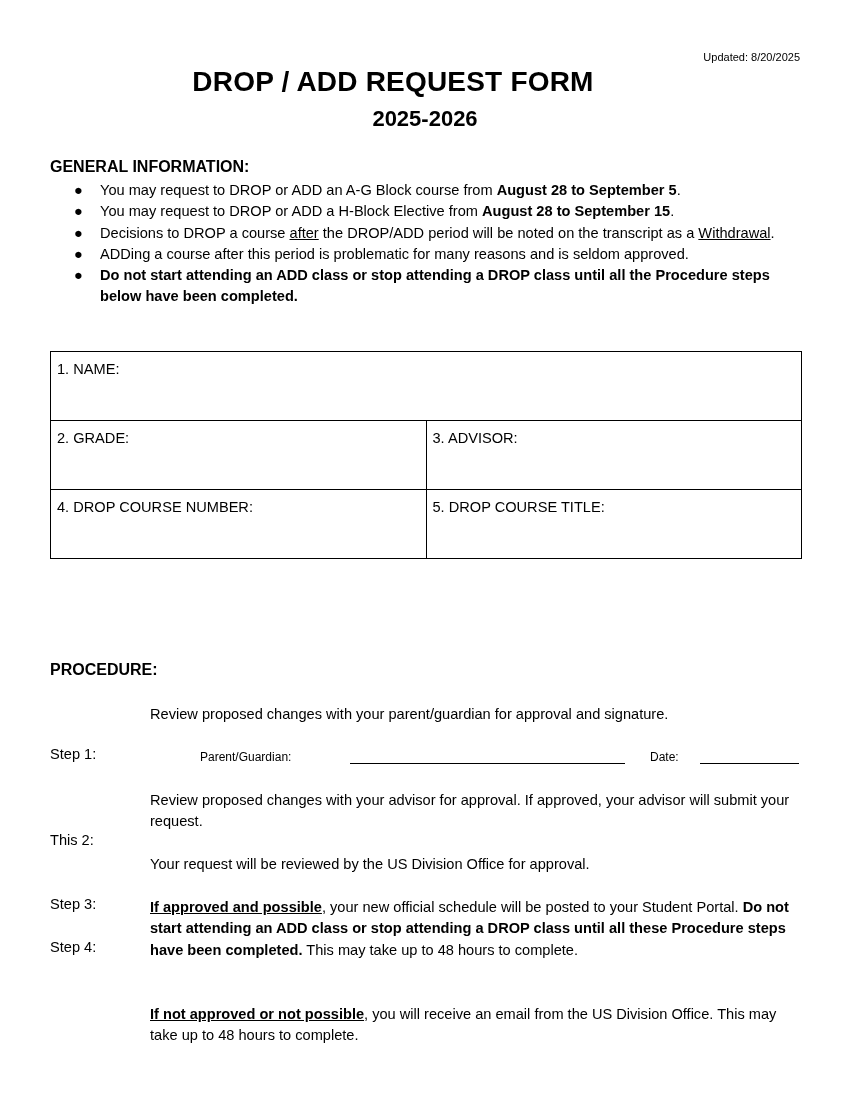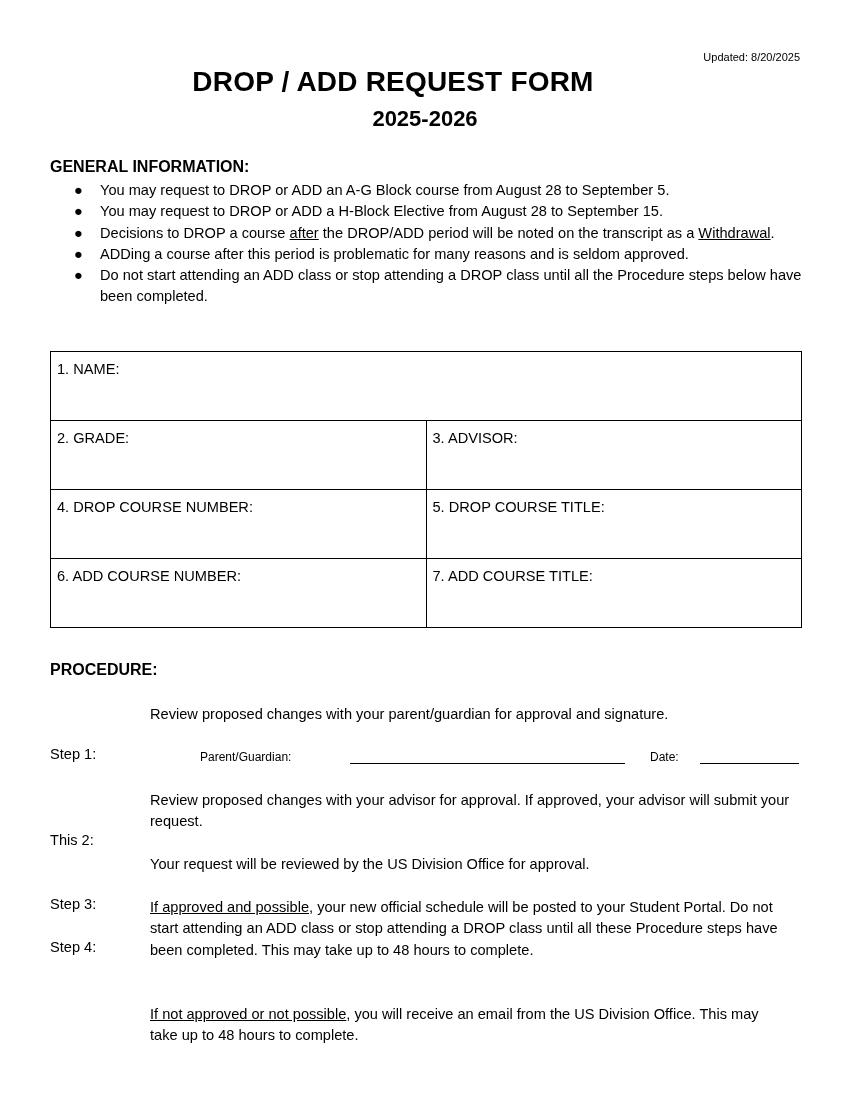--- a/index.html
+++ b/index.html
@@ -8,21 +8,21 @@
   .updated { position: absolute; top: 51px; right: 50px; font-size: 11px; }
   .title { position: absolute; top: 66px; left: 0; width: 786px; text-align: center;
            font-size: 28px; font-weight: bold; letter-spacing: 0.2px; }
   .subtitle { position: absolute; top: 106px; left: 0; width: 850px; text-align: center;
               font-size: 22px; font-weight: bold; }
   .section-heading { position: absolute; left: 50px; font-size: 16px; font-weight: bold; }
   .general-heading { top: 158px; }
   .bullets { position: absolute; top: 180px; left: 50px; width: 760px; margin: 0; padding: 0; list-style: none; font-size: 14.6px; line-height: 21.3px; }
   .bullets li { position: relative; padding-left: 50px; }
   .bullets li .dot { position: absolute; left: 24px; top: 0; }
-  b { font-weight: normal; }
+  b { font-weight: bold; }
   u { text-decoration: underline; }
   .form-table { position: absolute; top: 351px; left: 50px; width: 752px; border-collapse: collapse; }
   .form-table td { border: 1.5px solid #000; height: 69px; vertical-align: top; padding: 9px 6px 0 6px; font-size: 14.6px; box-sizing: border-box; }
   .form-table td.half { width: 375px; }
   .procedure-heading { top: 661px; }
   .step { position: absolute; left: 50px; width: 760px; font-size: 14.6px; line-height: 21.3px; }
   .step .label { position: absolute; left: 0; top: 0; margin-top: 40px; }
   .step .text { position: absolute; left: 100px; top: 0; width: 640px; }
   .sig { position: absolute; top: 747px; left: 200px; font-size: 12px; line-height: 21.3px; }
   .sig-line { position: absolute; border-bottom: 1px solid #000; height: 0; }
@@ -64,24 +64,20 @@
     <td colspan="2"><span>1. NAME:</span></td>
   </tr>
   <tr>
     <td class="half"><span>2. GRADE:</span></td>
     <td class="half"><span>3. ADVISOR:</span></td>
   </tr>
   <tr>
     <td class="half"><span>4. DROP COURSE NUMBER:</span></td>
     <td class="half"><span>5. DROP COURSE TITLE:</span></td>
   </tr>
-  <tr>
-    <td class="half"><span>6. ADD COURSE NUMBER:</span></td>
-    <td class="half"><span>7. ADD COURSE TITLE:</span></td>
-  </tr>
 </tbody>
   </table>
 
 <div class="section-heading procedure-heading">PROCEDURE:</div>
 
 <div class="step" style="top:704px;">
   <span class="label">Step 1:</span>
   <span class="text">Review proposed changes with your parent/guardian for approval and signature.</span>
 </div>
 

